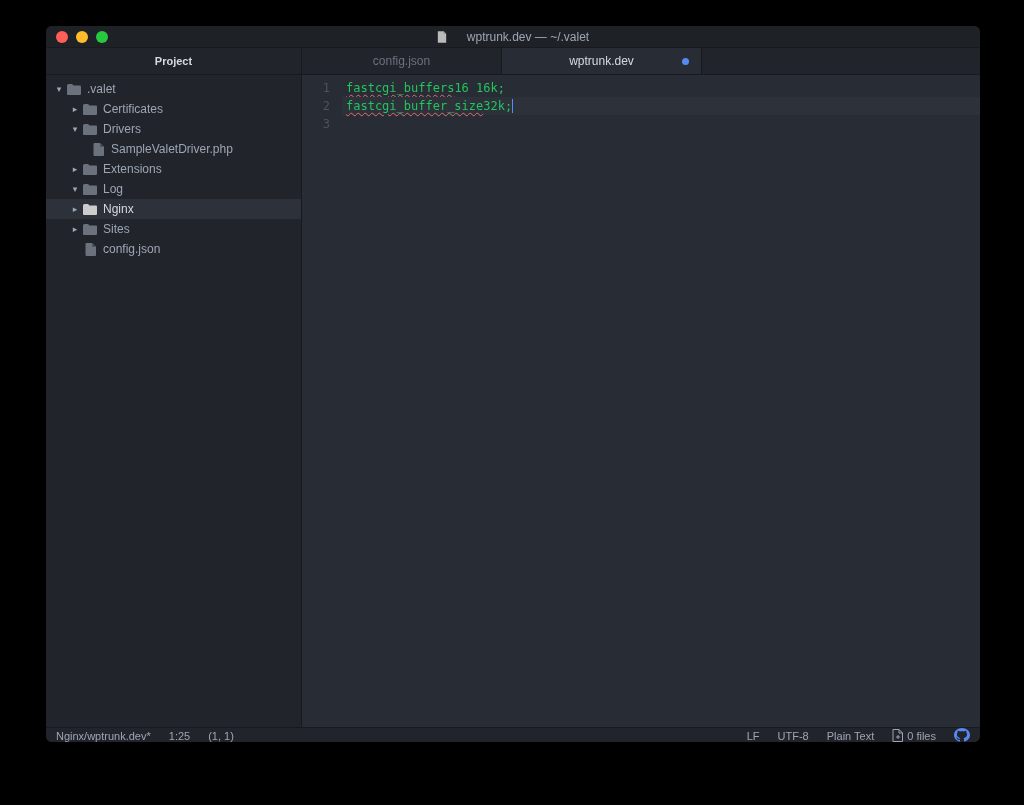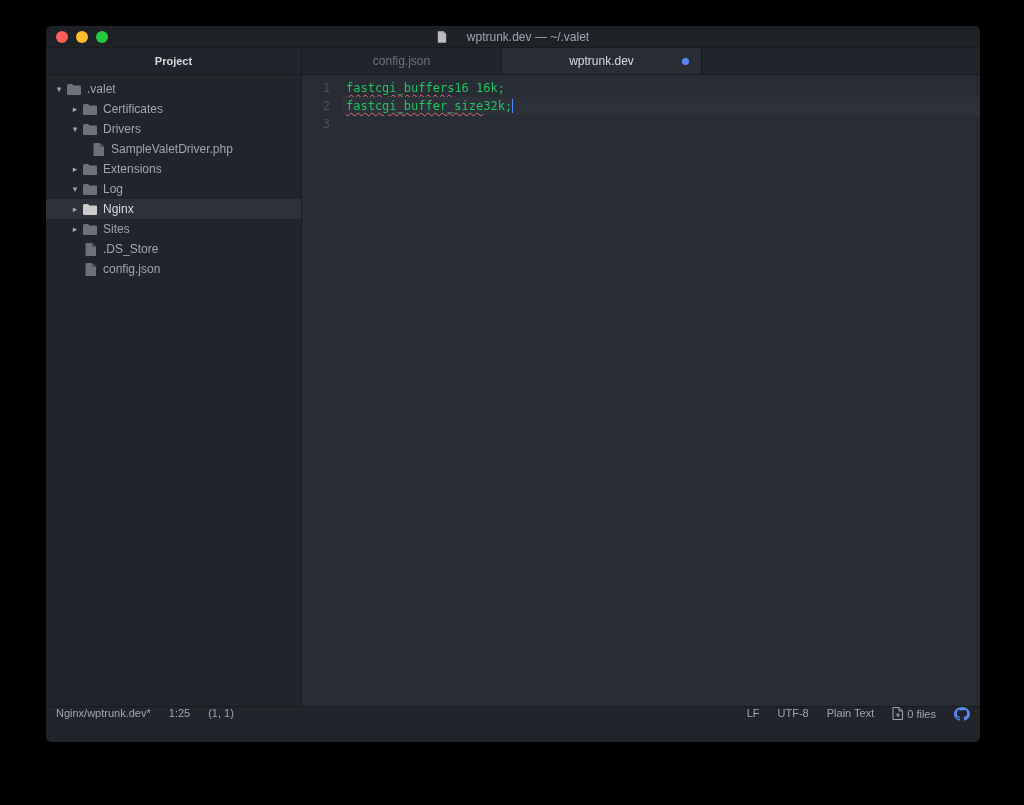--- a/index.html
+++ b/index.html
@@ -187,25 +187,25 @@
     text-underline-offset: 2px;
   }
   .cursor {
     display: inline-block;
     width: 1px;
     height: 14px;
     background: #528bff;
     vertical-align: middle;
   }
   .statusbar {
-    height: 36px;
+    height: 15px;
     background: #21252b;
     border-top: 1px solid #181a1f;
     display: flex;
-    align-items: flex-start;
+    align-items: flex-end;
     font-size: 11px;
     color: #9da5b4;
     padding: 0 10px;
     gap: 18px;
   }
   .statusbar .spacer { flex: 1; }
   .sb-item { display: flex; align-items: center; gap: 4px; }
   .folder-svg, .file-svg { fill: #6b717d; }
   .tree-item.root .folder-svg { fill: #6b717d; }
   .tree-item.selected .folder-svg { fill: #cccccc; }
@@ -308,29 +308,20 @@
         <div class="tree-item ind-1">
           <span class="chevron">▸</span>
           <span class="icon">
               <svg width="14" height="11" viewBox="0 0 14 11">
                 <path class="folder-svg" d="M0 1.5A1.5 1.5 0 0 1 1.5 0H5l1.5 1.5H13A1 1 0 0 1 14 2.5V10a1 1 0 0 1-1 1H1a1 1 0 0 1-1-1z"></path>
               </svg>
             </span>
           <span>Sites</span>
         </div>
 
-        <div class="tree-item ind-1">
-          <span class="chevron"></span>
-          <span class="icon">
-              <svg width="11" height="13" viewBox="0 0 11 13">
-                <path class="file-svg" fill="none" stroke="#6b717d" stroke-width="1" d="M1 .5h6L10.5 4v8.5H1z M7 .5V4h3.5"></path>
-              </svg>
-            </span>
-          <span>.DS_Store</span>
-        </div>
         <div class="tree-item ind-1">
           <span class="chevron"></span>
           <span class="icon">
               <svg width="11" height="13" viewBox="0 0 11 13">
                 <path class="file-svg" fill="none" stroke="#6b717d" stroke-width="1" d="M1 .5h6L10.5 4v8.5H1z M7 .5V4h3.5"></path>
               </svg>
             </span>
           <span>config.json</span>
         </div>
 

